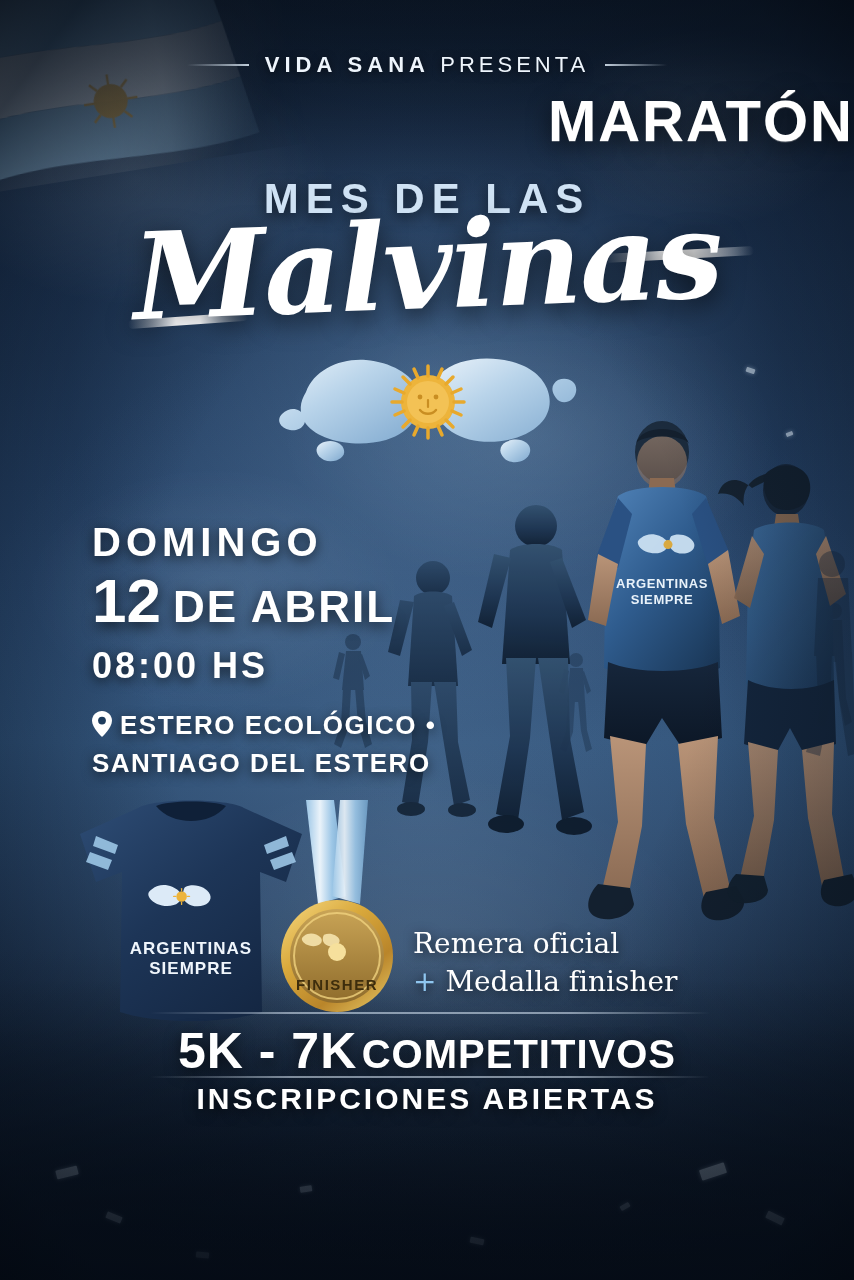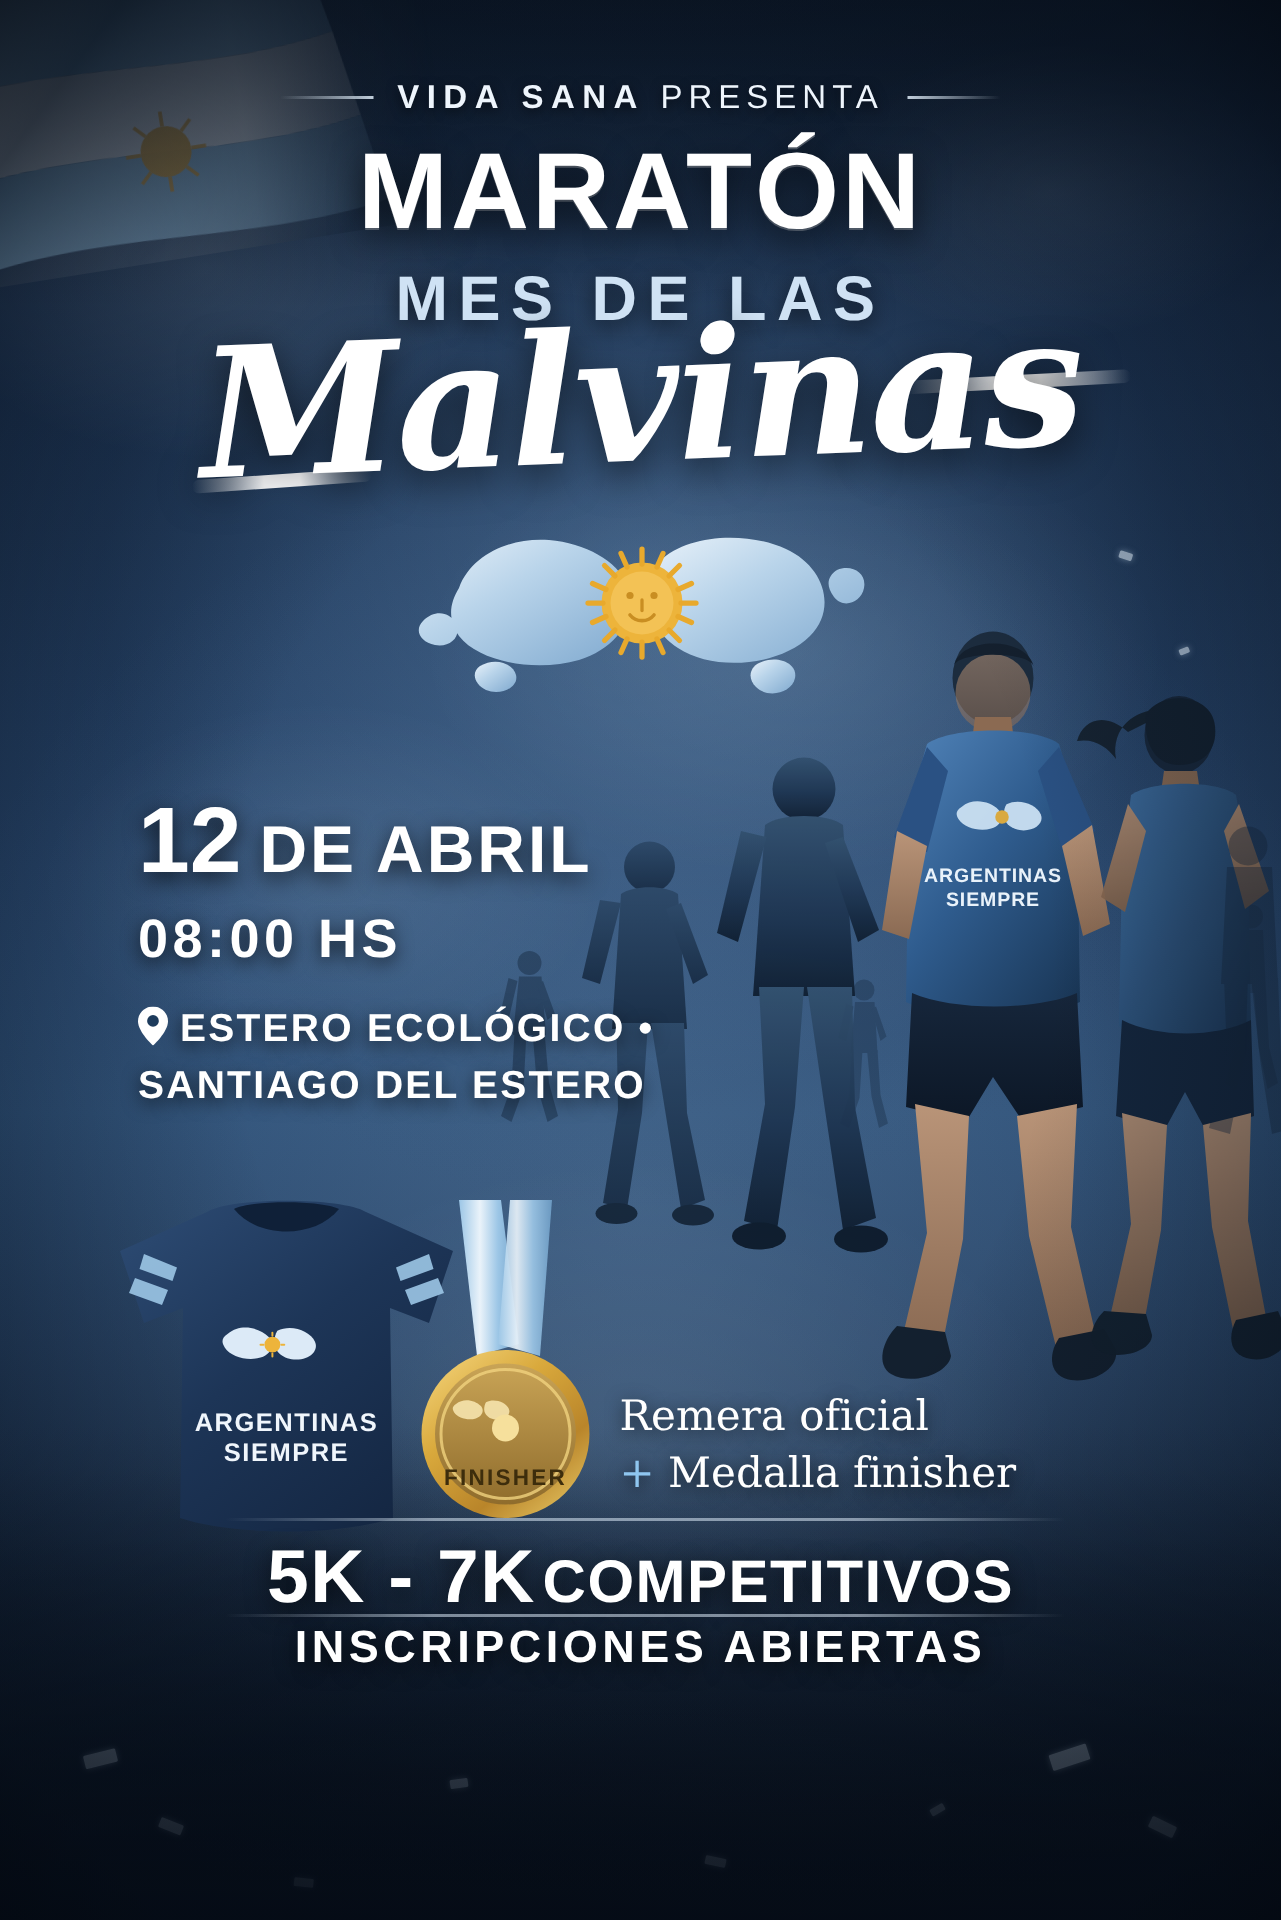--- a/index.html
+++ b/index.html
@@ -113,22 +113,22 @@
     color: #eef5fc;
     text-shadow: 0 2px 8px rgba(0,0,0,0.6);
     white-space: nowrap;
   }
   .presenta-text .light { font-weight: 400; letter-spacing: 4px; }
 
   .title-maraton {
     position: absolute;
     top: 92px;
     left: 0; right: 0;
-    text-align: center;
-    font-size: 72px;
+    text-align: right;
+    font-size: 58px;
     line-height: 1;
     font-weight: 900;
     letter-spacing: 2px;
     color: #ffffff;
     text-shadow: 0 6px 22px rgba(0,0,0,0.65), 0 1px 0 rgba(255,255,255,0.3);
   }
   .title-mesdelas {
     position: absolute;
     top: 178px;
     left: 0; right: 0;
@@ -596,20 +596,21 @@
           <circle cx="174" cy="79" r="2.4"></circle>
           <path d="M158,92 C162,97 170,97 174,92" stroke="#c98e22" stroke-width="2.4" fill="none" stroke-linecap="round"></path>
           <path d="M166,82 L166,89" stroke="#c98e22" stroke-width="2.2" fill="none" stroke-linecap="round"></path>
         </g>
       </g>
     </svg>
   </div>
 
 
   <div class="date-block">
+    <div class="domingo">DOMINGO</div>
     <div class="day-row">
       <div class="day-num">12</div>
       <div class="day-month">DE ABRIL</div>
     </div>
     <div class="hour">08:00 HS</div>
     <div class="place">
       <span class="pin-icon">
         <svg width="20" height="26" viewBox="0 0 20 26">
           <path d="M10,0 C4.5,0 0,4.4 0,9.8 C0,17 10,26 10,26 C10,26 20,17 20,9.8 C20,4.4 15.5,0 10,0 Z" fill="#ffffff"></path>
           <circle cx="10" cy="9.6" r="3.9" fill="#1d3b5c"></circle>

